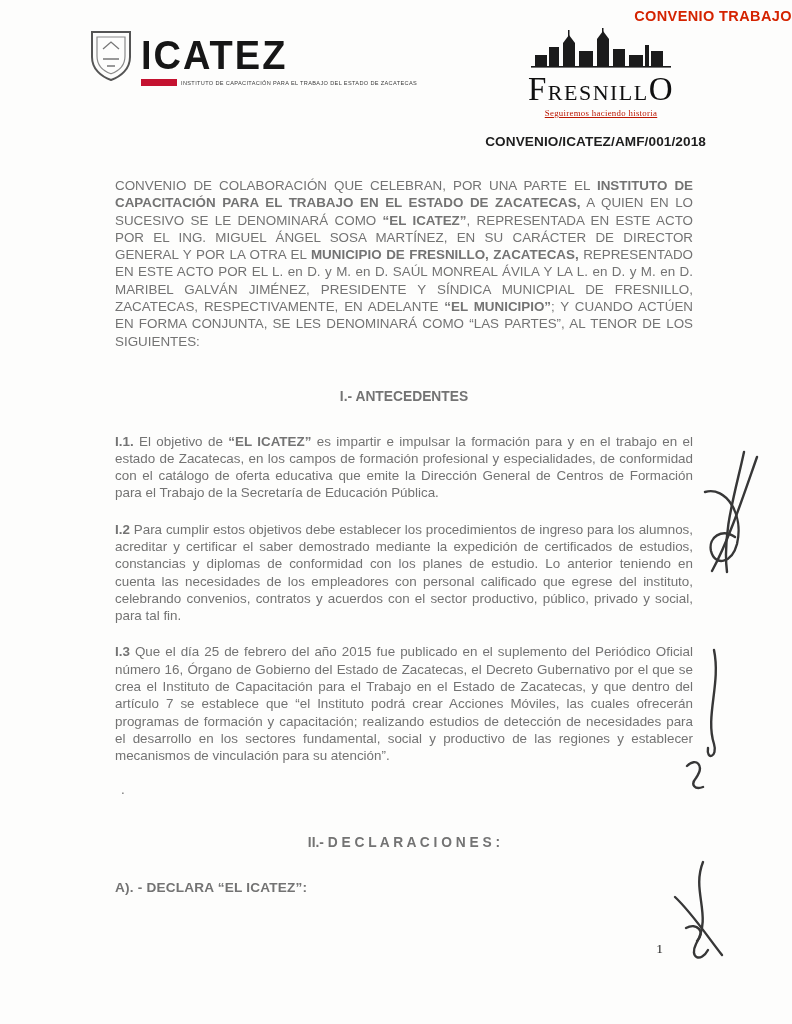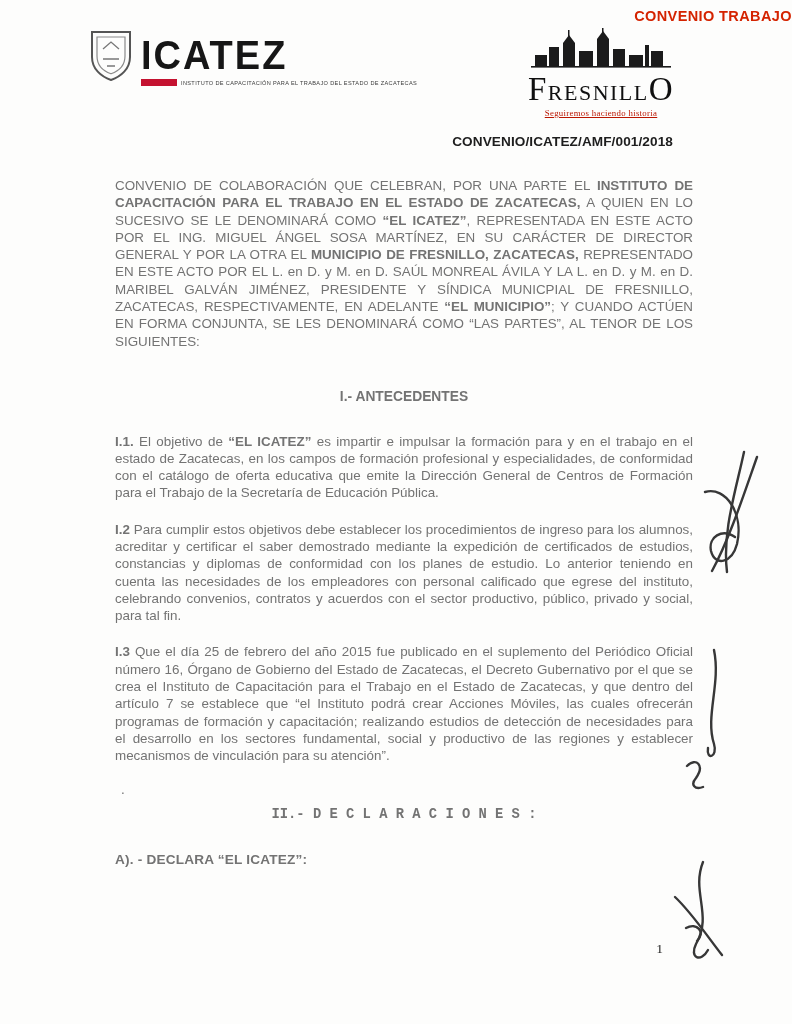--- a/index.html
+++ b/index.html
@@ -68,21 +68,21 @@
     font-family: "Liberation Serif", serif;
     font-size: 8.8px;
     color: #bb1500;
     letter-spacing: 0.3px;
     margin-top: 2px;
     text-decoration: underline;
   }
 
   .reference {
     position: absolute;
-    top: 134px; right: 119px;
+    top: 134px; right: 86px;
     font-weight: bold;
     font-size: 13.6px;
     letter-spacing: 0.1px;
   }
 
   
   .content {
     position: absolute;
     left: 115px; top: 177px;
     width: 578px;
@@ -93,21 +93,21 @@
   }
   .para { margin-bottom: 19px; }
   .b { font-weight: bold; }
   .i { }
   .heading {
     text-align: center;
     font-weight: bold;
     font-size: 13.8px;
     margin: 38px 0 27px;
   }
-  .heading2 { margin-top: 8px; font-family: Liberation Mono, monospace; }
+  .heading2 { margin-top: 36px; }
   .stray { margin: 0 0 0 6px; line-height: 1.1; }
   .subhead {
     font-weight: bold;
     text-align: left;
     font-size: 13.6px;
     letter-spacing: 0.2px;
   }
 
   .pagenum {
     position: absolute;

